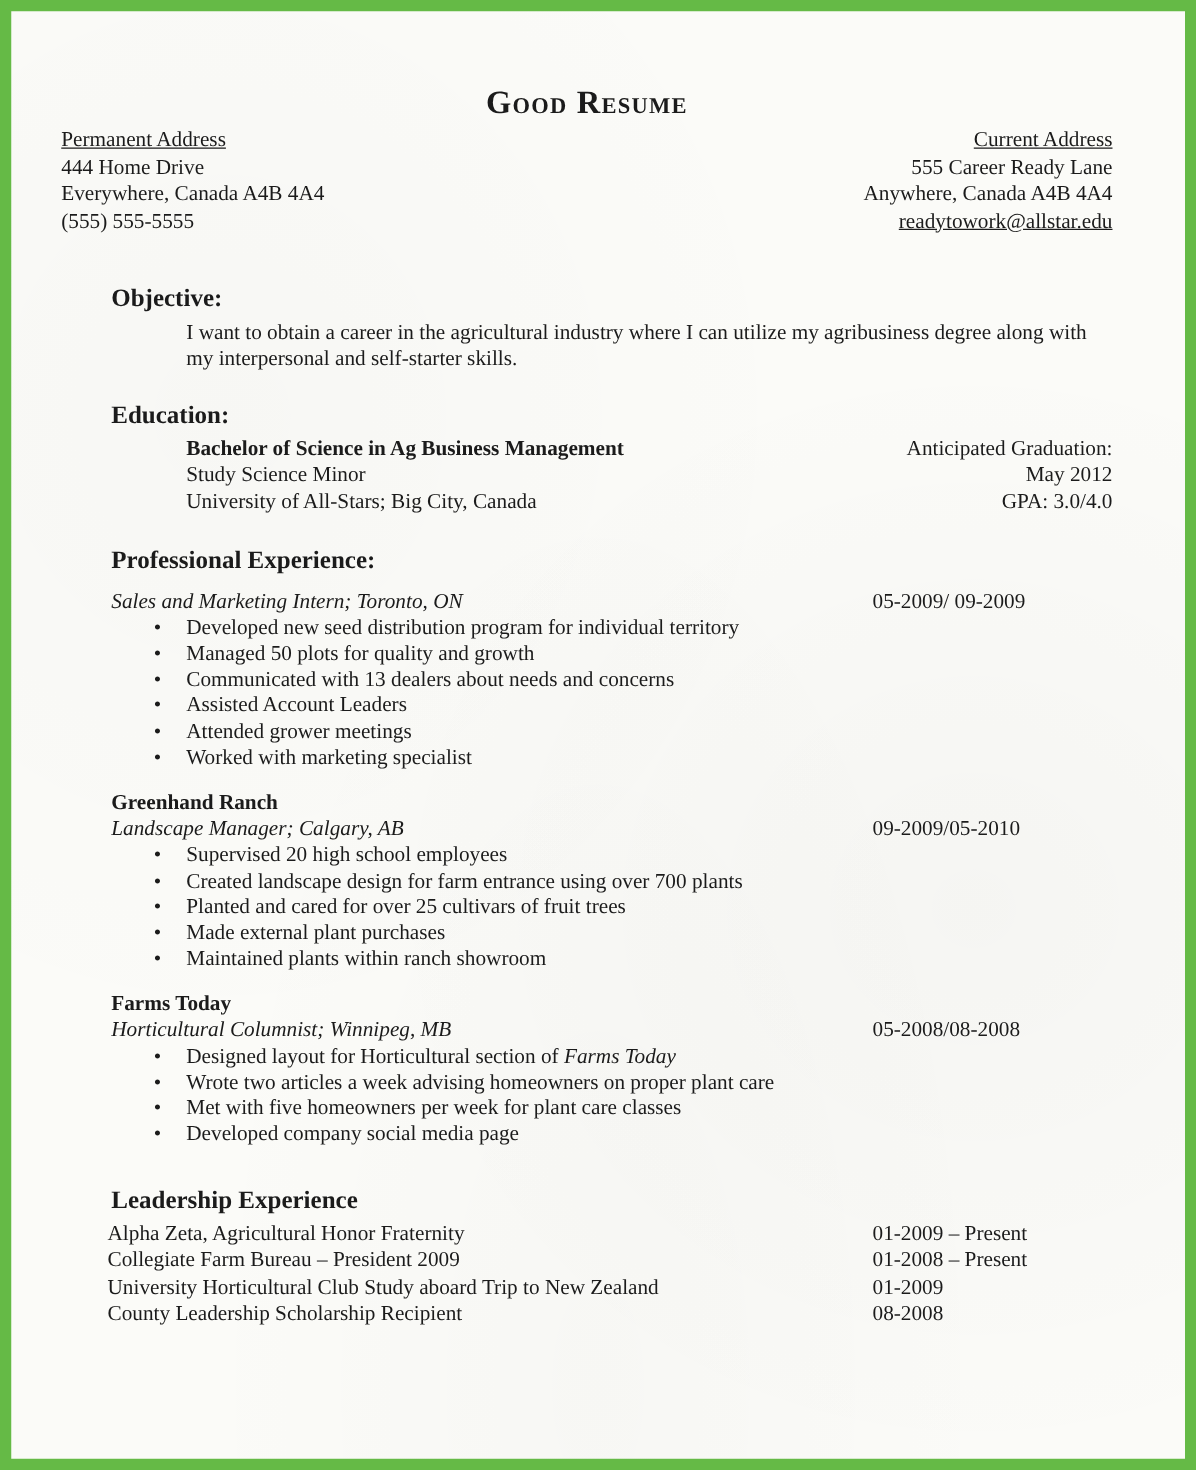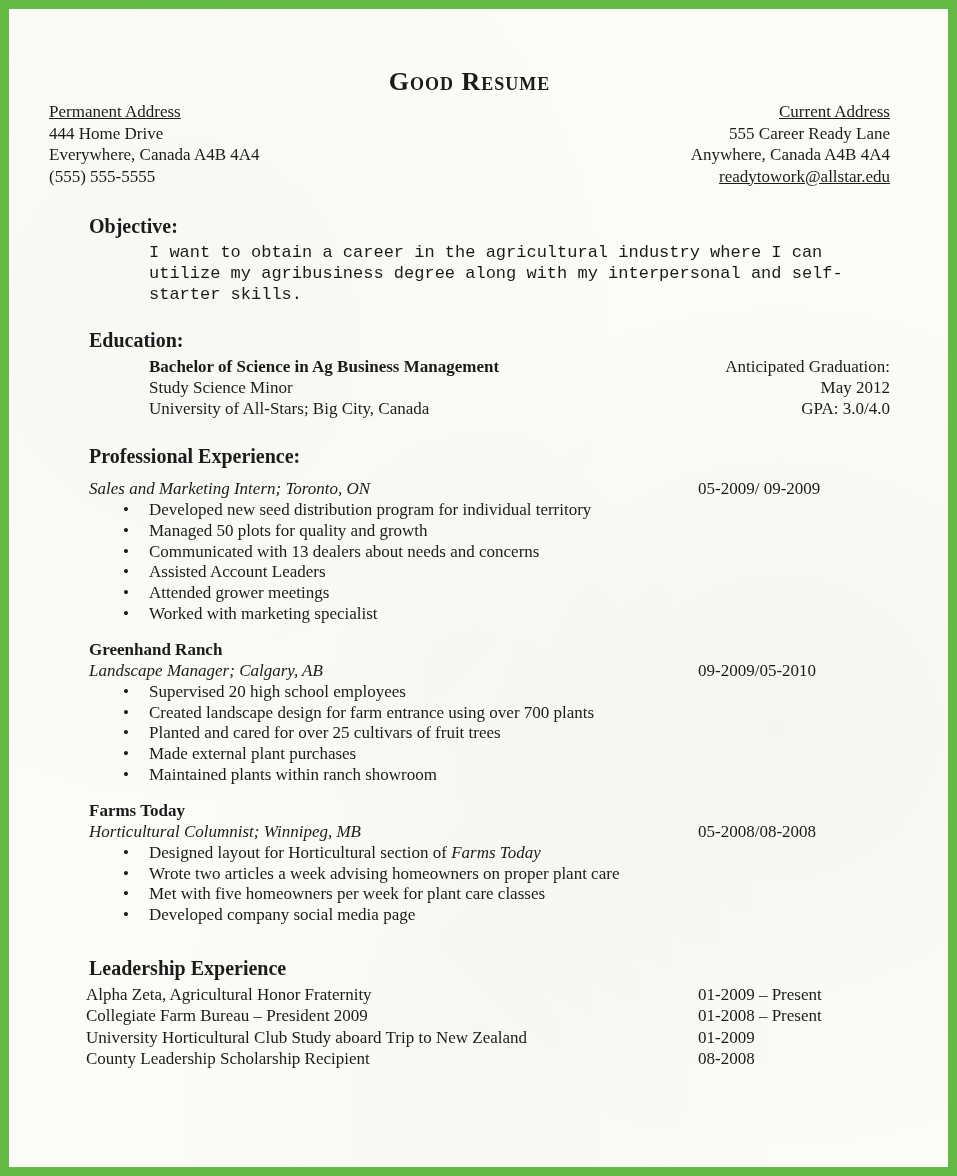--- a/index.html
+++ b/index.html
@@ -45,29 +45,28 @@
   .addr.right { text-align: right; }
   .addr-label { text-decoration: underline; }
   .email { text-decoration: underline; }
 
   h2.section-heading {
     margin: 0 0 4px 40px;
     font-size: 20px;
     line-height: 24px;
     font-weight: bold;
   }
-  .section-objective  { margin-top: 27px; }
+  .section-objective  { margin-top: 40px; }
   .section-education  { margin-top: 23px; }
   .section-experience { margin-top: 25px; }
   .section-leadership { margin-top: 30px; }
 
   .obj-text {
     margin: 0 0 0 100px;
     line-height: 21px;
-    font-family: Liberation Mono, monospace;
   }
 
   .edu-grid {
     display: flex;
     align-items: flex-start;
     gap: 29px;
   }
   .edu-left {
     flex: 1;
     margin-left: 100px;

